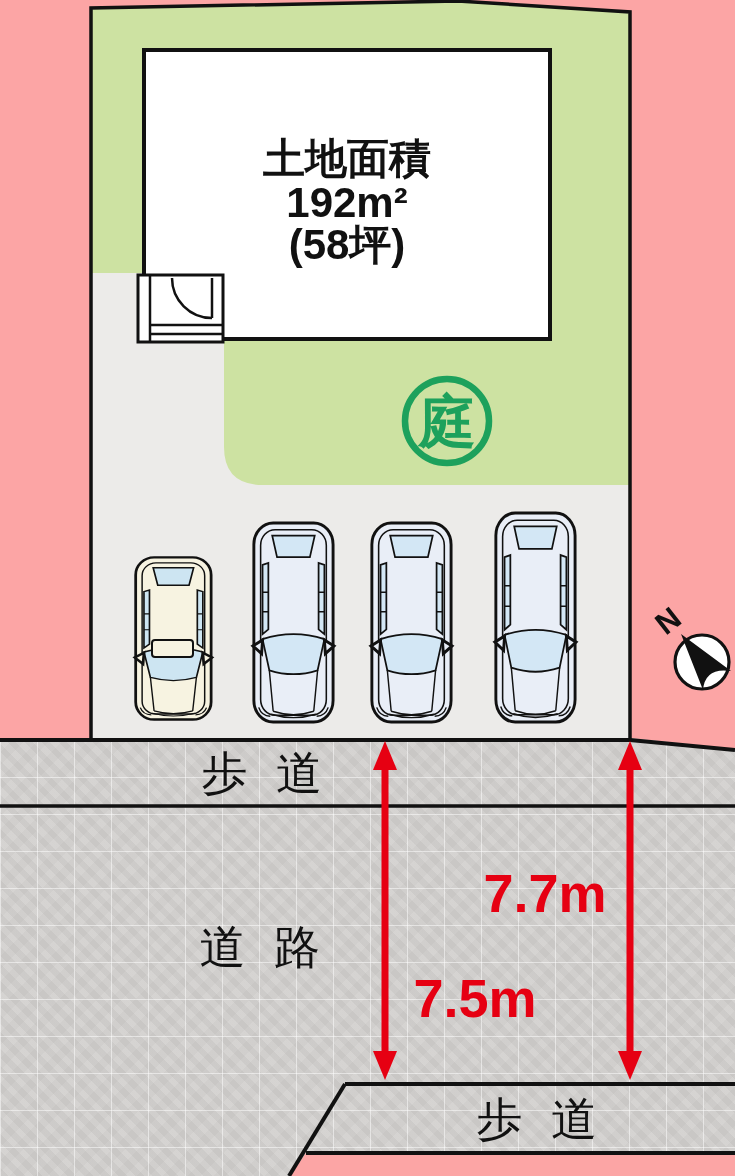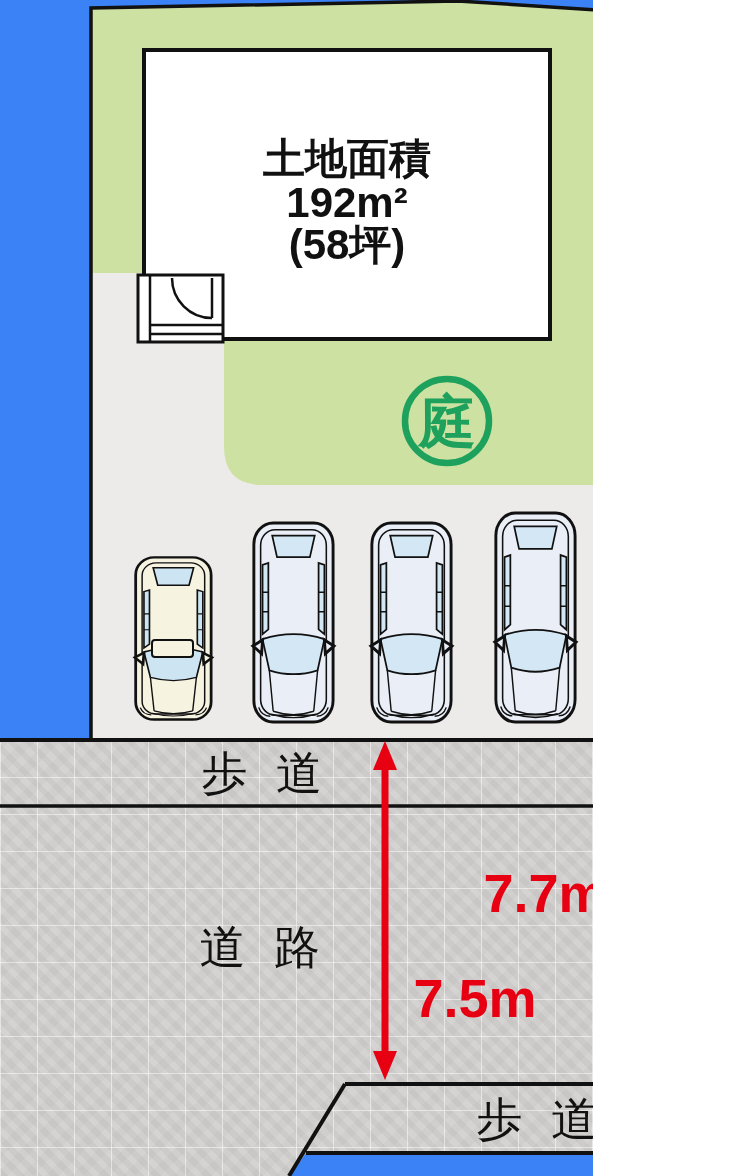--- a/index.html
+++ b/index.html
@@ -1,17 +1,17 @@
 <!DOCTYPE html>
 <html><head>
 <meta charset="utf-8">
 <style>
   html,body{margin:0;padding:0;background:#fff;}
   .scene{
-    position:relative;width:593px;height:1176px;overflow:hidden;background:#3b82f6;
+    position:relative;width:735px;height:1176px;overflow:hidden;background:#fca5a5;
     font-family:"Liberation Sans","DejaVu Sans",sans-serif;
   }
   
   .paved{
     position:absolute;inset:0;
     background-color:#d3d1cf;
     background-image:
       linear-gradient(to right, rgba(255,255,255,.5) 1px, transparent 1px),
       linear-gradient(to bottom, rgba(255,255,255,.5) 1px, transparent 1px),
       repeating-linear-gradient(45deg, rgba(0,0,0,.03) 0 6px, rgba(255,255,255,.035) 6px 12px),

